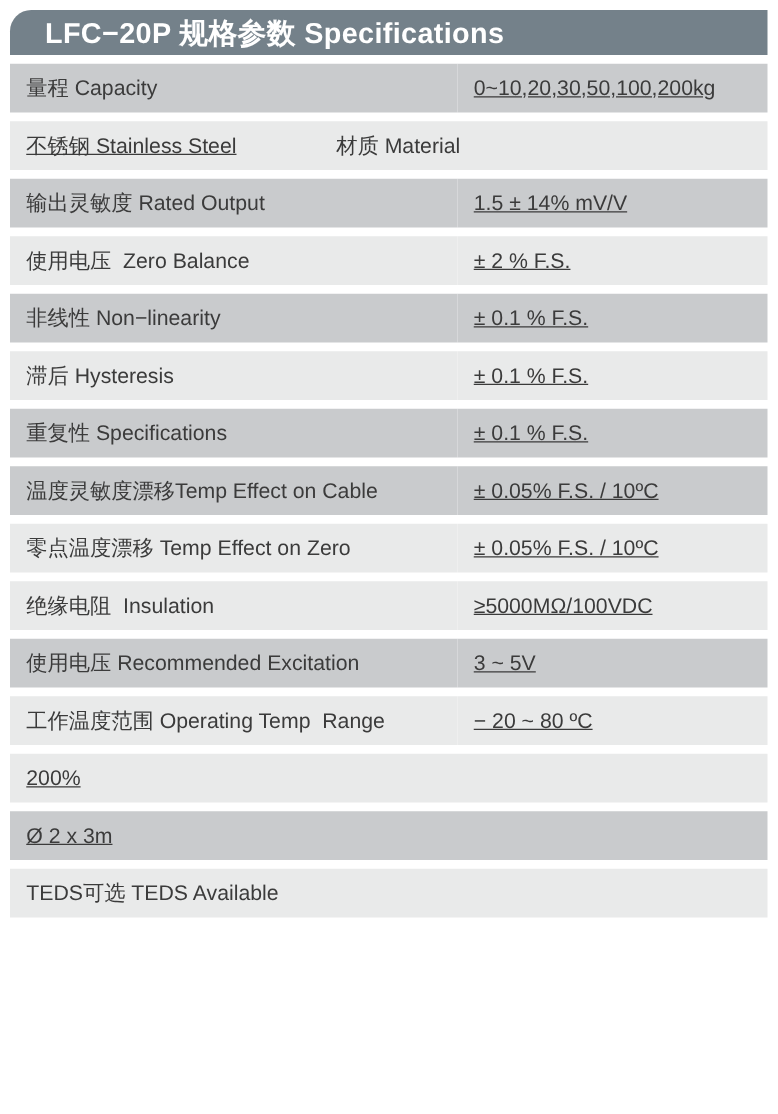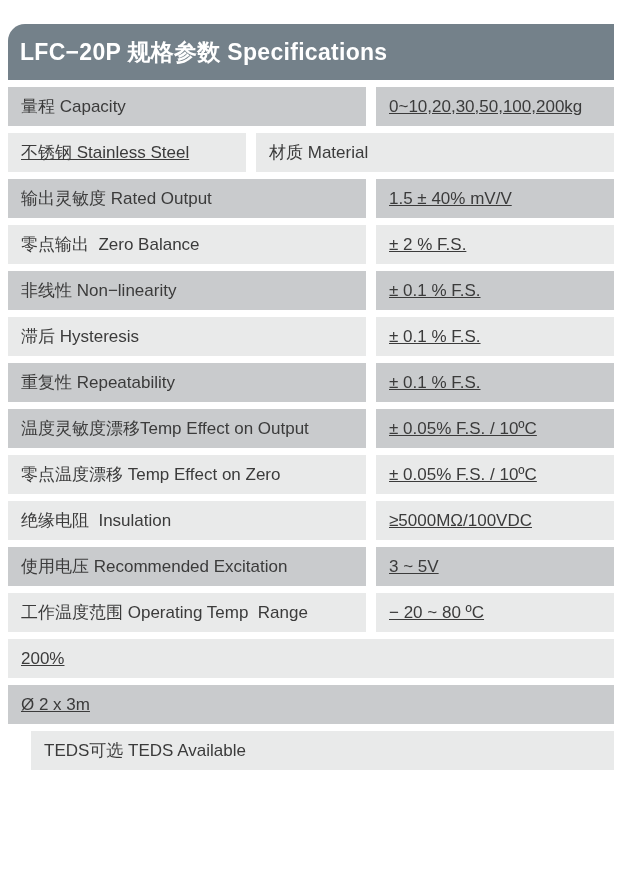--- a/index.html
+++ b/index.html
@@ -11,60 +11,59 @@
     font-family: "Liberation Sans", "DejaVu Sans", sans-serif;
     overflow: hidden;
   }
   .page {
     width: 622px;
     height: 891px;
     background: #ffffff;
     box-sizing: border-box;
   }
   .header {
-    margin: 24px 8px 0 8px;
-    height: 56px;
+    margin: 8px 8px 0 8px;
+    height: 36px;
     background: var(--header-bg, #74818a);
     border-top-left-radius: 17px;
     display: flex;
     align-items: center;
-    padding-left: 12px;
+    padding-left: 28px;
     box-sizing: border-box;
   }
   .header .title {
     color: var(--header-text, #ffffff);
     font-size: 23px;
     font-weight: bold;
     letter-spacing: 0.3px;
     white-space: pre;
   }
   .spec-table {
     margin: 0 8px;
   }
   .row {
     display: flex;
-    gap: 10px;
     height: 39px;
     margin-top: 7px;
   }
   .cell {
     display: flex;
     align-items: center;
     padding-left: 13px;
     box-sizing: border-box;
     font-size: 17px;
     color: var(--text, #3b3b3b);
     white-space: pre;
     overflow: hidden;
   }
   .label-cell { width: 358px; }
   .value-cell { flex: 1; text-decoration: underline; }
   .row.dark  .cell { background: var(--row-dark, #c9cbcd); }
   .row.light .cell { background: var(--row-light, #e9eaea); }
-  .row.full .label-cell { width: auto; flex: 1; margin-left: 23px; }
+  .row.full .label-cell { width: auto; flex: 1; }
 </style>
 </head>
 <body>
 
 <div class="page">
   <div class="header">
     <span class="title">LFC−20P 规格参数 Specifications</span>
   </div>
   <div class="spec-table">
       <div class="row dark">
@@ -81,26 +80,26 @@
     </div>
     <div class="cell label-cell">
       <span>材质 Material</span>
     </div>
   </div>
       <div class="row dark">
     <div class="cell label-cell">
       <span>输出灵敏度 Rated Output</span>
     </div>
     <div class="cell value-cell">
-      <span>1.5 ± 40% mV/V</span>
+      <span>1.5 ± 14% mV/V</span>
     </div>
   </div>
       <div class="row light">
     <div class="cell label-cell">
-      <span>零点输出  Zero Balance</span>
+      <span>使用电压  Zero Balance</span>
     </div>
     <div class="cell value-cell">
       <span>± 2 % F.S.</span>
     </div>
   </div>
       <div class="row dark">
     <div class="cell label-cell">
       <span>非线性 Non−linearity</span>
     </div>
     <div class="cell value-cell">
@@ -110,29 +109,29 @@
       <div class="row light">
     <div class="cell label-cell">
       <span>滞后 Hysteresis</span>
     </div>
     <div class="cell value-cell">
       <span>± 0.1 % F.S.</span>
     </div>
   </div>
       <div class="row dark">
     <div class="cell label-cell">
-      <span>重复性 Repeatability</span>
+      <span>重复性 Specifications</span>
     </div>
     <div class="cell value-cell">
       <span>± 0.1 % F.S.</span>
     </div>
   </div>
       <div class="row dark">
     <div class="cell label-cell">
-      <span>温度灵敏度漂移Temp Effect on Output</span>
+      <span>温度灵敏度漂移Temp Effect on Cable</span>
     </div>
     <div class="cell value-cell">
       <span>± 0.05% F.S. / 10ºC</span>
     </div>
   </div>
       <div class="row light">
     <div class="cell label-cell">
       <span>零点温度漂移 Temp Effect on Zero</span>
     </div>
     <div class="cell value-cell">

